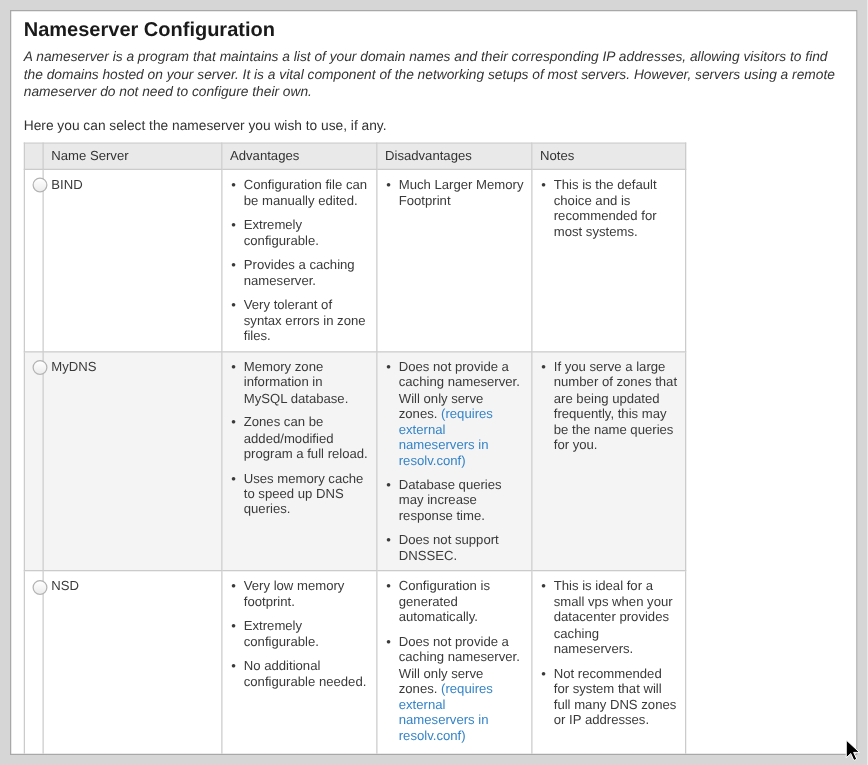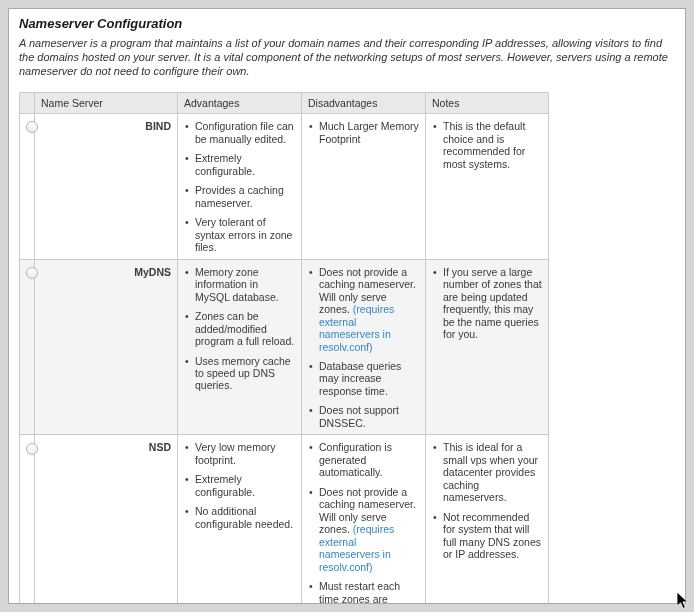--- a/index.html
+++ b/index.html
@@ -14,25 +14,24 @@
   }
   .panel {
     position: absolute;
     left: 8px; top: 8px; right: 8px; bottom: 8px;
     background: #ffffff;
     border: 1px solid #a8a8a8;
     padding: 7px 10px;
     overflow: hidden;
   }
   h1.page-title {
-    font-size: 13px;
+    font-size: 16px;
     font-weight: bold;
     color: #1a1a1a;
     margin: 0 0 6px 0;
-    font-style: italic;
   }
   p.description {
     font-size: 11px;
     font-style: italic;
     line-height: 1.25;
     margin: 0 0 14px 0;
     color: #333;
   }
   p.instruction {
     font-size: 11px;
@@ -63,22 +62,22 @@
     color: #3a3a3a;
   }
   tr.alt td { background: #f4f4f4; }
   td.radio-cell {
     vertical-align: middle;
     text-align: center;
     padding: 2px 1px;
   }
   td.name-cell {
     vertical-align: middle;
-    text-align: right;
-    font-weight: bold;
+    text-align: left;
+    font-weight: normal;
     color: #222;
   }
   ul.bullets {
     margin: 0;
     padding: 0;
     list-style: none;
   }
   ul.bullets li {
     position: relative;
     padding-left: 11px;
@@ -112,20 +111,21 @@
     width: 13px; height: 19px;
     pointer-events: none;
   }
 </style>
 </head>
 <body>
 
 <div class="panel">
   <h1 class="page-title">Nameserver Configuration</h1>
   <p class="description">A nameserver is a program that maintains a list of your domain names and their corresponding IP addresses, allowing visitors to find the domains hosted on your server. It is a vital component of the networking setups of most servers. However, servers using a remote nameserver do not need to configure their own.</p>
+  <p class="instruction">Here you can select the nameserver you wish to use, if any.</p>
 
   <table class="ns-table">
     <colgroup>
       <col style="width:15px">
       <col style="width:143px">
       <col style="width:124px">
       <col style="width:124px">
       <col style="width:123px">
     </colgroup>
     <thead>

